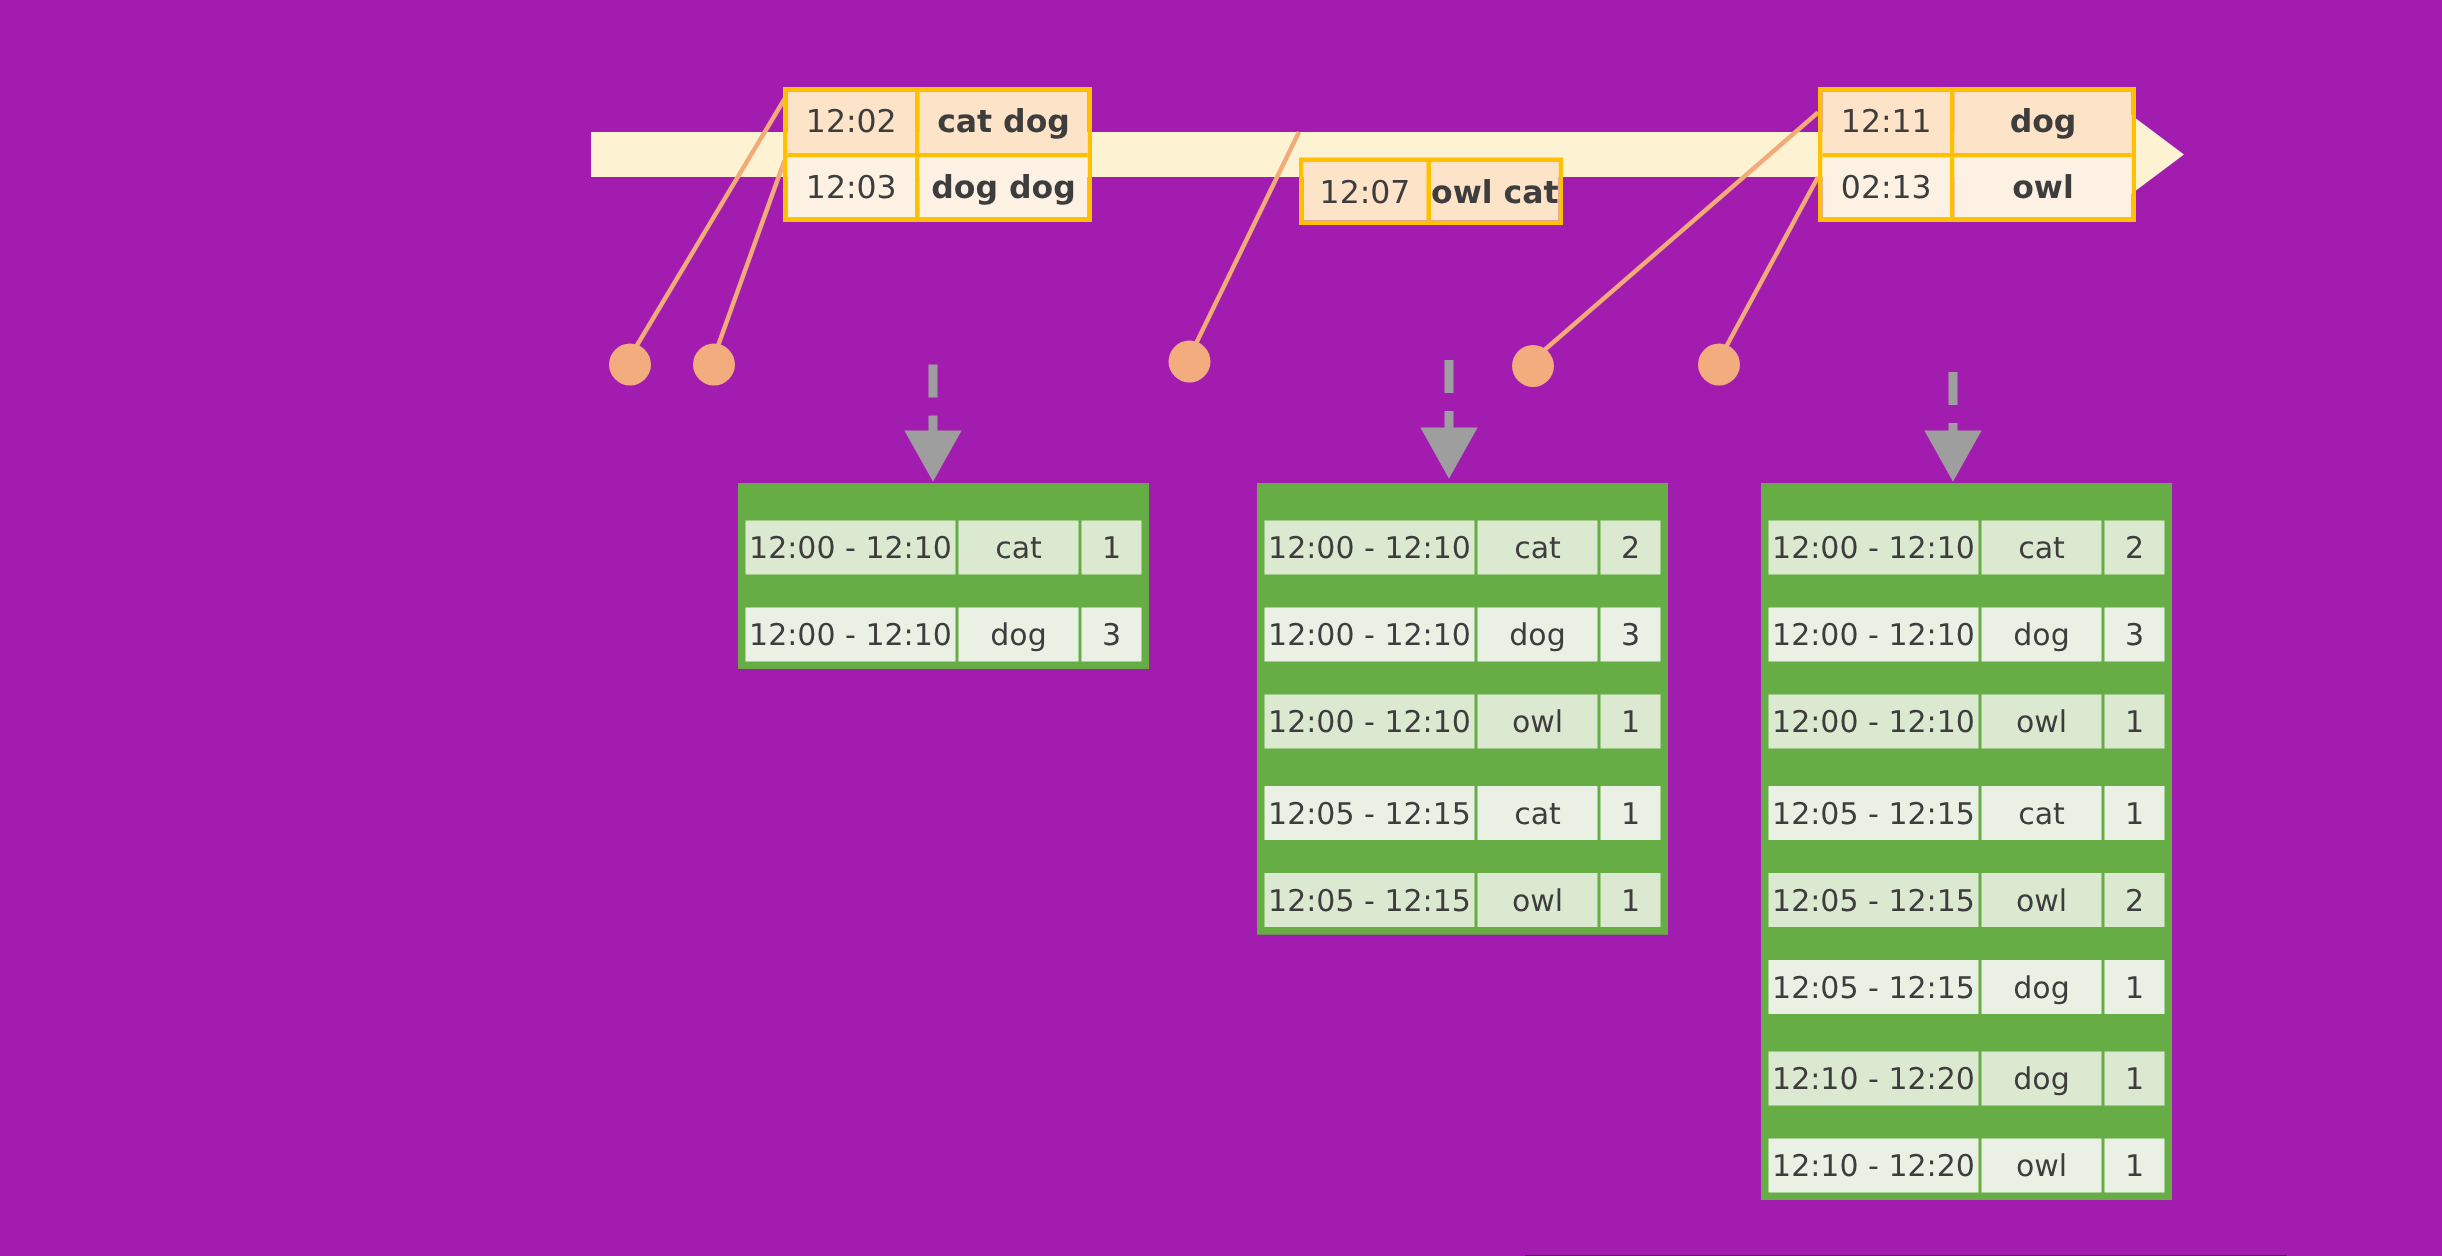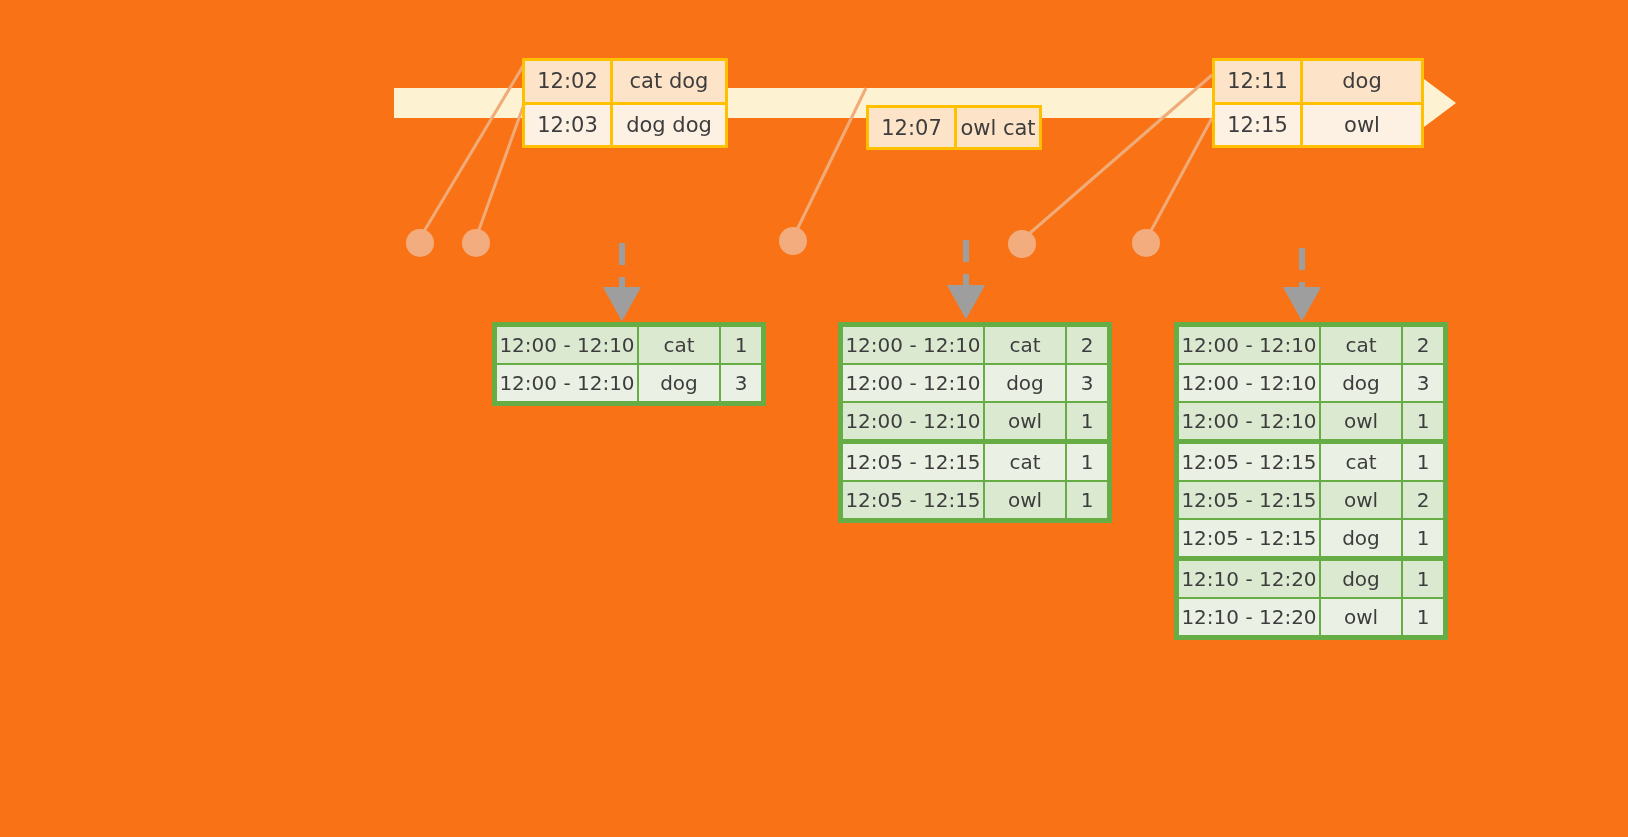--- a/index.html
+++ b/index.html
@@ -1,35 +1,35 @@
 <!DOCTYPE html>
 <html><head>
 <meta charset="utf-8">
 <style>
   html,body{margin:0;padding:0;background:#000;}
   body{width:1628px;height:837px;font-family:"DejaVu Sans", sans-serif;overflow:hidden;}
-  #stage{position:relative;width:1628px;height:837px;background:#f97316;}
+  #stage{position:relative;width:1628px;height:837px;background:#a21caf;}
   svg#wires{position:absolute;left:0;top:0;width:1628px;height:837px;pointer-events:none;}
 
   
   .tl-bar{position:absolute;background:#fdf3d3;}
   .ev-box{position:absolute;border:3px solid #ffc000;box-sizing:border-box;
           display:flex;flex-direction:column;}
   .ev-row{display:flex;flex:1 1 auto;}
   .ev-row + .ev-row{border-top:3px solid #ffc000;}
   .ev-time,.ev-text{display:flex;align-items:center;justify-content:center;
           font-size:21px;color:#3d3d3d;box-sizing:border-box;white-space:nowrap;}
   .ev-time{width:88px;border-right:3px solid #ffc000;}
-  .ev-text{flex:1 1 auto;}
+  .ev-text{flex:1 1 auto;font-weight:bold;}
   .shade-a .ev-time,.shade-a .ev-text{background:#fde3c8;}
   .shade-b .ev-time,.shade-b .ev-text{background:#fdf1e4;}
 
   
   .rtable{position:absolute;border:4px solid #67ad45;box-sizing:border-box;background:#67ad45;}
-  .rrow{display:flex;}
+  .rrow{display:flex;margin-top:20px;}
   .rcell{font-size:20px;color:#3d3d3d;display:flex;align-items:center;
          justify-content:center;box-sizing:border-box;height:36px;margin:1px;white-space:nowrap;}
   .c-win{width:140px;}
   .c-word{width:80px;}
   .c-cnt{width:40px;}
   .rrow.even .rcell{background:#dce9d1;}
   .rrow.odd .rcell{background:#eaf1e4;}
   .grp-end{border-bottom:3px solid #67ad45;}
 </style>
 </head>
@@ -81,21 +81,21 @@
       <div class="ev-text">owl cat</div>
     </div>
   </div>
 
   <div class="ev-box" style="left:1212px;top:58px;width:212px;height:90px;">
     <div class="ev-row shade-a">
       <div class="ev-time">12:11</div>
       <div class="ev-text">dog</div>
     </div>
     <div class="ev-row shade-b">
-      <div class="ev-time">12:15</div>
+      <div class="ev-time">02:13</div>
       <div class="ev-text">owl</div>
     </div>
   </div>
 
   <div class="rtable" style="left:492px;top:322px;">
       <div class="rrow even">
         <div class="rcell c-win">12:00 - 12:10</div>
         <div class="rcell c-word">cat</div>
         <div class="rcell c-cnt">1</div>
       </div>

